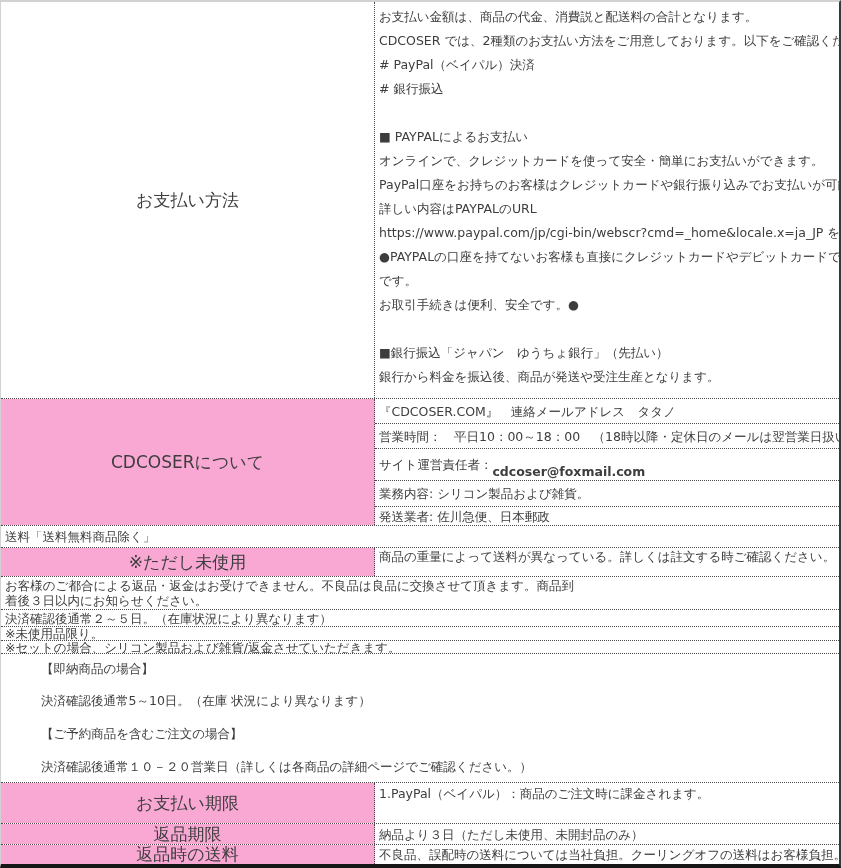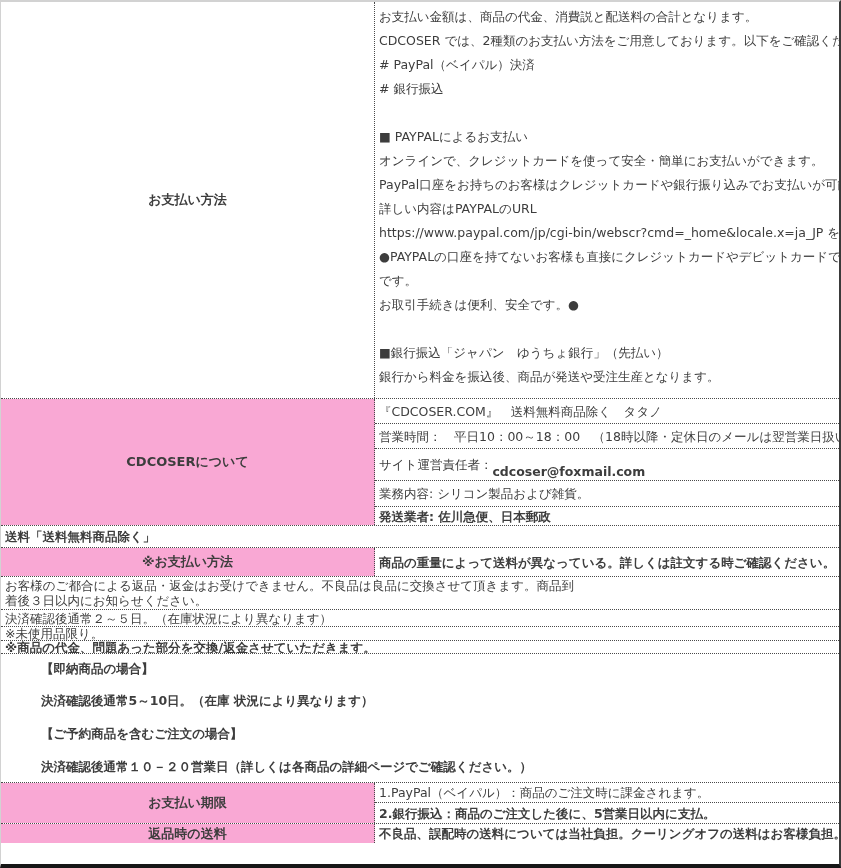--- a/index.html
+++ b/index.html
@@ -11,31 +11,31 @@
     border-bottom:4px solid #161616;
     font-family:"DejaVu Sans","Liberation Sans",sans-serif;
     color:#3d3d3d;font-size:12.5px;
   }
   .row{display:flex;box-sizing:border-box;border-bottom:1px dotted #4a4a4a;}
   .row:last-child{border-bottom:none;}
   .hdr{
     flex:0 0 374px;width:374px;box-sizing:border-box;
     border-right:1px dotted #4a4a4a;
     display:flex;align-items:center;justify-content:center;
-    font-weight:bold;font-size:13px;text-align:center;
+    font-weight:normal;font-size:17px;text-align:center;
   }
   .beige{background:#f9a8d4;}
   .content{flex:1;min-width:0;display:flex;flex-direction:column;}
   .cell{
     box-sizing:border-box;border-bottom:1px dotted #4a4a4a;
     padding:1px 4px;display:flex;align-items:center;
     white-space:pre;overflow:hidden;line-height:15px;
   }
-  .cell:last-child{border-bottom:none;font-weight:bold;}
-  .cell.top{align-items:center;}
+  .cell:last-child{border-bottom:none;}
+  .cell.top{align-items:flex-start;}
   .pre{
     display:block;box-sizing:border-box;white-space:pre;overflow:hidden;
     padding:3px 4px;line-height:24px;
   }
   .lh16{line-height:16.4px;padding-left:40px;}
   .bold{font-weight:bold;margin-top:13px;}
   .wrapcell{white-space:pre;}
 </style>
 </head>
 <body>
@@ -73,21 +73,21 @@
 ご協力いただけますようお願いいたします。</div>
     </div>
   </div>
 
   <div class="row" style="height:127px">
     <div class="hdr beige">
       <span>CDCOSERについて</span>
     </div>
     <div class="content">
       <div class="cell" style="flex:0 0 25px">
-        <span>『CDCOSER.COM』　送料無料商品除く　タタノ</span>
+        <span>『CDCOSER.COM』　連絡メールアドレス　タタノ</span>
       </div>
       <div class="cell" style="flex:0 0 25px">
         <span>営業時間：　平日10：00～18：00　（18時以降・定休日のメールは翌営業日扱いになります。）</span>
       </div>
       <div class="cell" style="flex:0 0 32px">
         <span>サイト運営責任者：</span><span class="bold">cdcoser@foxmail.com</span>
       </div>
       <div class="cell" style="flex:0 0 26px">
         <span>業務内容: シリコン製品および雑貨。</span>
       </div>
@@ -100,21 +100,21 @@
   <div class="row" style="height:22px">
     <div class="content">
       <div class="cell" style="flex:1">
         <span>送料「送料無料商品除く」</span>
       </div>
     </div>
   </div>
 
   <div class="row" style="height:29px">
     <div class="hdr beige">
-      <span>※お支払い方法</span>
+      <span>※ただし未使用</span>
     </div>
     <div class="content">
       <div class="cell top" style="flex:1">
         <span>商品の重量によって送料が異なっている。詳しくは註文する時ご確認ください。</span>
       </div>
     </div>
   </div>
 
   <div class="row" style="height:77px">
     <div class="content">
@@ -122,21 +122,21 @@
         <span>お客様のご都合による返品・返金はお受けできません。不良品は良品に交換させて頂きます。商品到
 着後３日以内にお知らせください。</span>
       </div>
       <div class="cell" style="flex:0 0 17px">
         <span>決済確認後通常２～５日。（在庫状況により異なります）</span>
       </div>
       <div class="cell" style="flex:0 0 14px">
         <span>※未使用品限り。</span>
       </div>
       <div class="cell" style="flex:1">
-        <span>※商品の代金、問題あった部分を交換/返金させていただきます。</span>
+        <span>※セットの場合、シリコン製品および雑貨/返金させていただきます。</span>
       </div>
     </div>
   </div>
 
   <div class="row" style="height:129px">
     <div class="content">
       <div class="cell lh16" style="flex:1">
         <span>【即納商品の場合】
 
 決済確認後通常5～10日。（在庫 状況により異なります）
@@ -149,26 +149,33 @@
   </div>
 
   <div class="row" style="height:41px">
     <div class="hdr beige">
       <span>お支払い期限</span>
     </div>
     <div class="content">
       <div class="cell" style="flex:0 0 20px">
         <span>1.PayPal（ベイパル）：商品のご注文時に課金されます。</span>
       </div>
+    </div>
+  </div>
+
+  <div class="row" style="height:21px">
+    <div class="hdr beige">
+      <span>返品期限</span>
+    </div>
+    <div class="content">
       <div class="cell" style="flex:1">
-        <span>2.銀行振込：商品のご注文した後に、5営業日以内に支払。</span>
+        <span>納品より３日（ただし未使用、未開封品のみ）</span>
       </div>
     </div>
   </div>
-
 
   <div class="row" style="height:19px">
     <div class="hdr beige">
       <span>返品時の送料</span>
     </div>
     <div class="content">
       <div class="cell" style="flex:1">
         <span>不良品、誤配時の送料については当社負担。クーリングオフの送料はお客様負担。</span>
       </div>
     </div>

